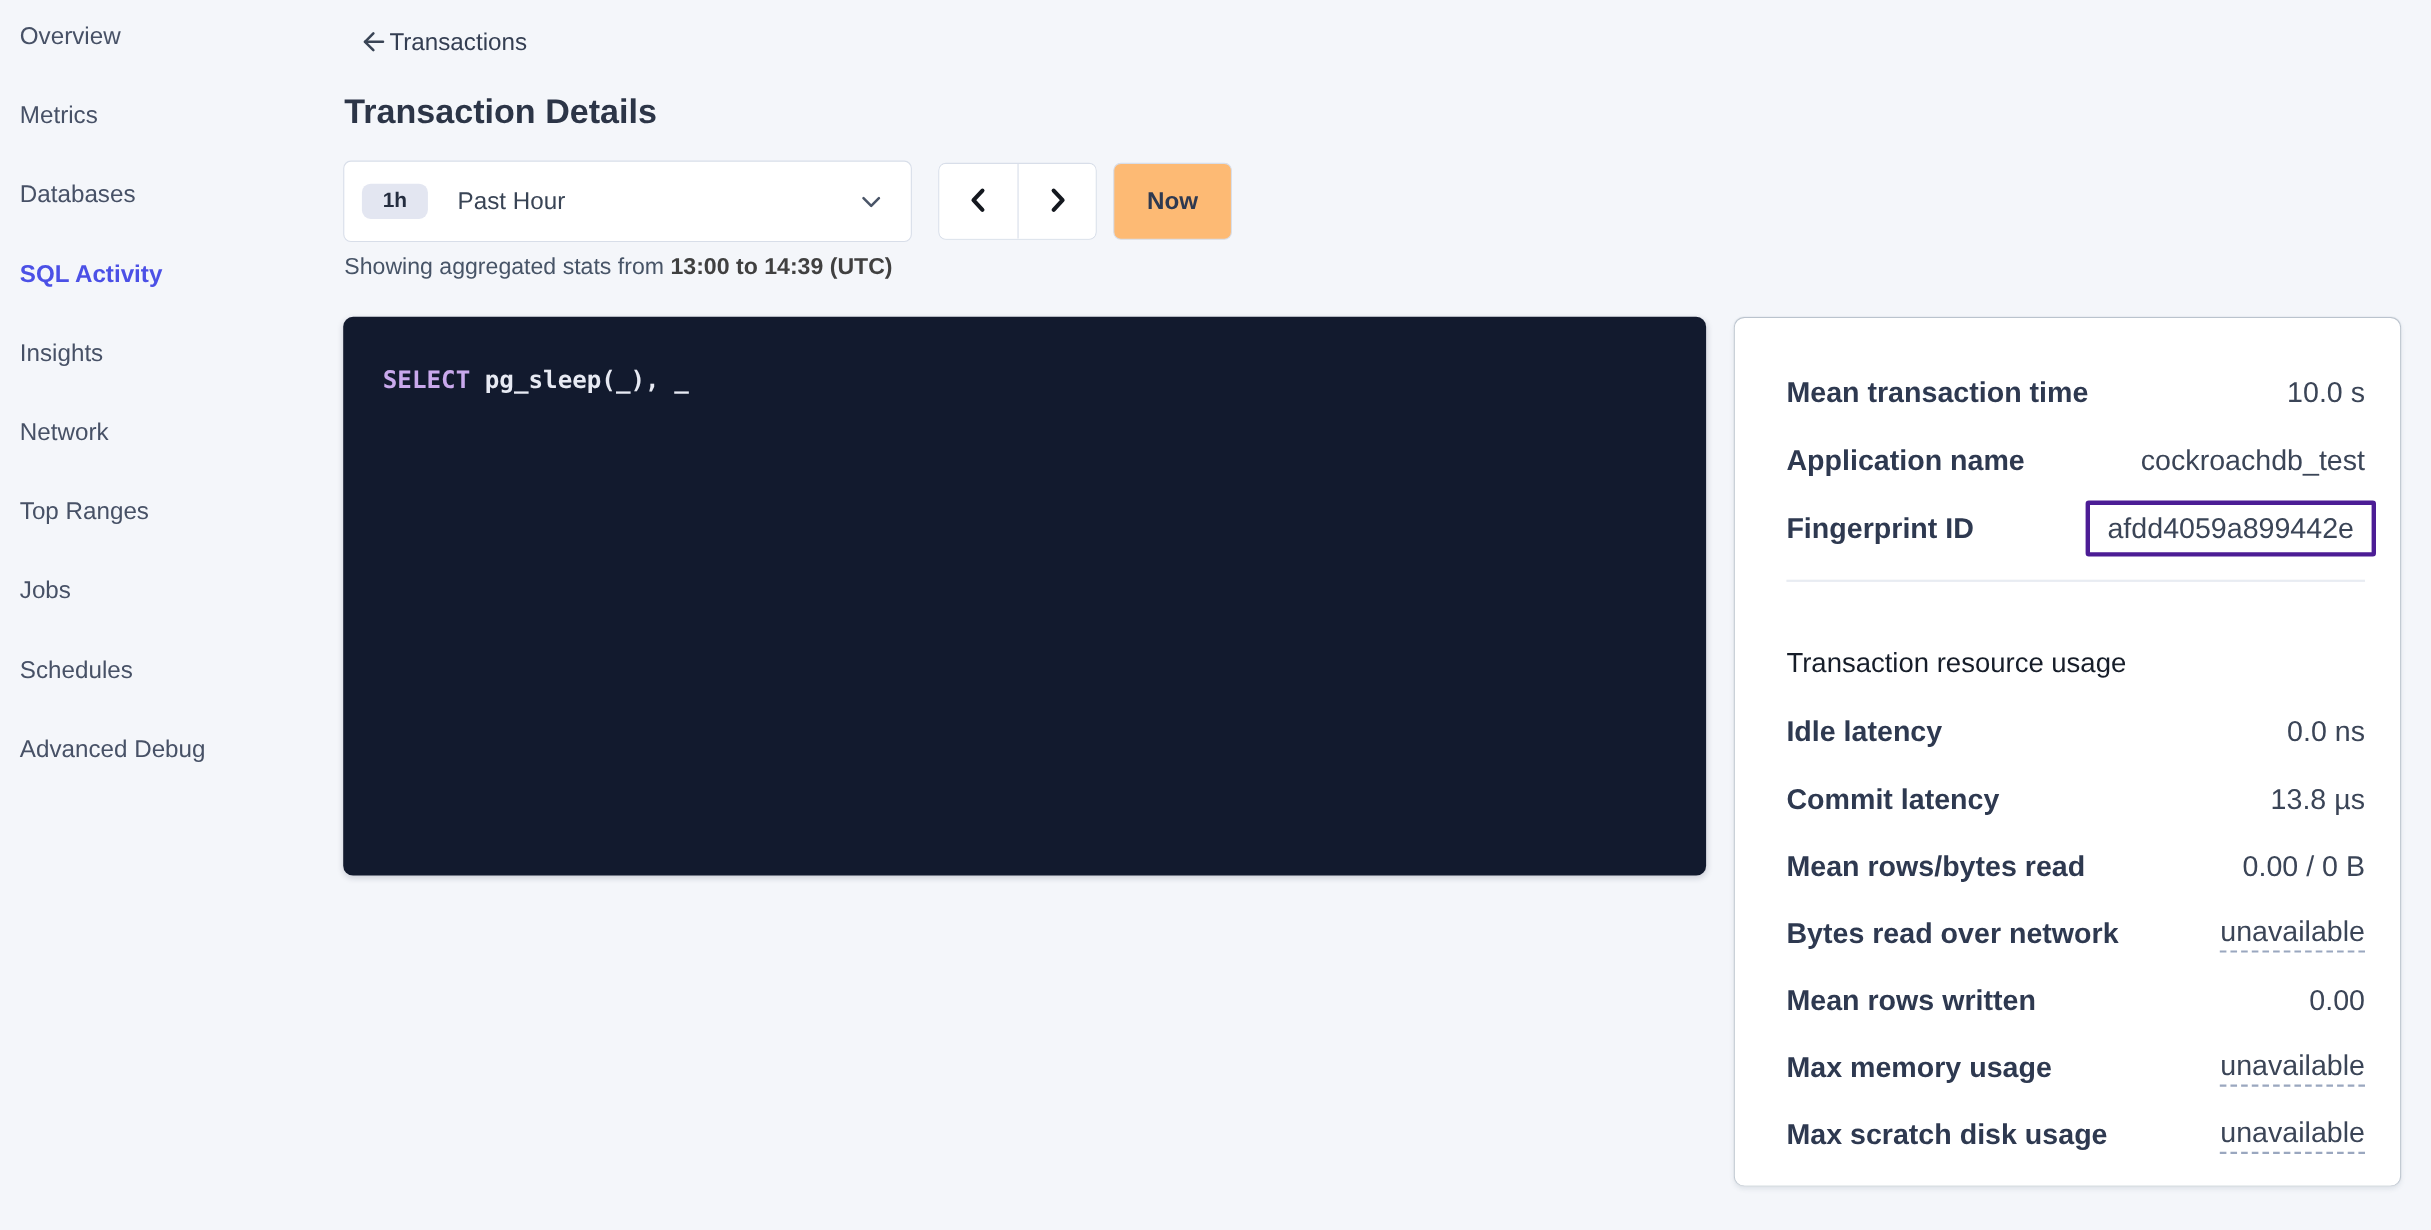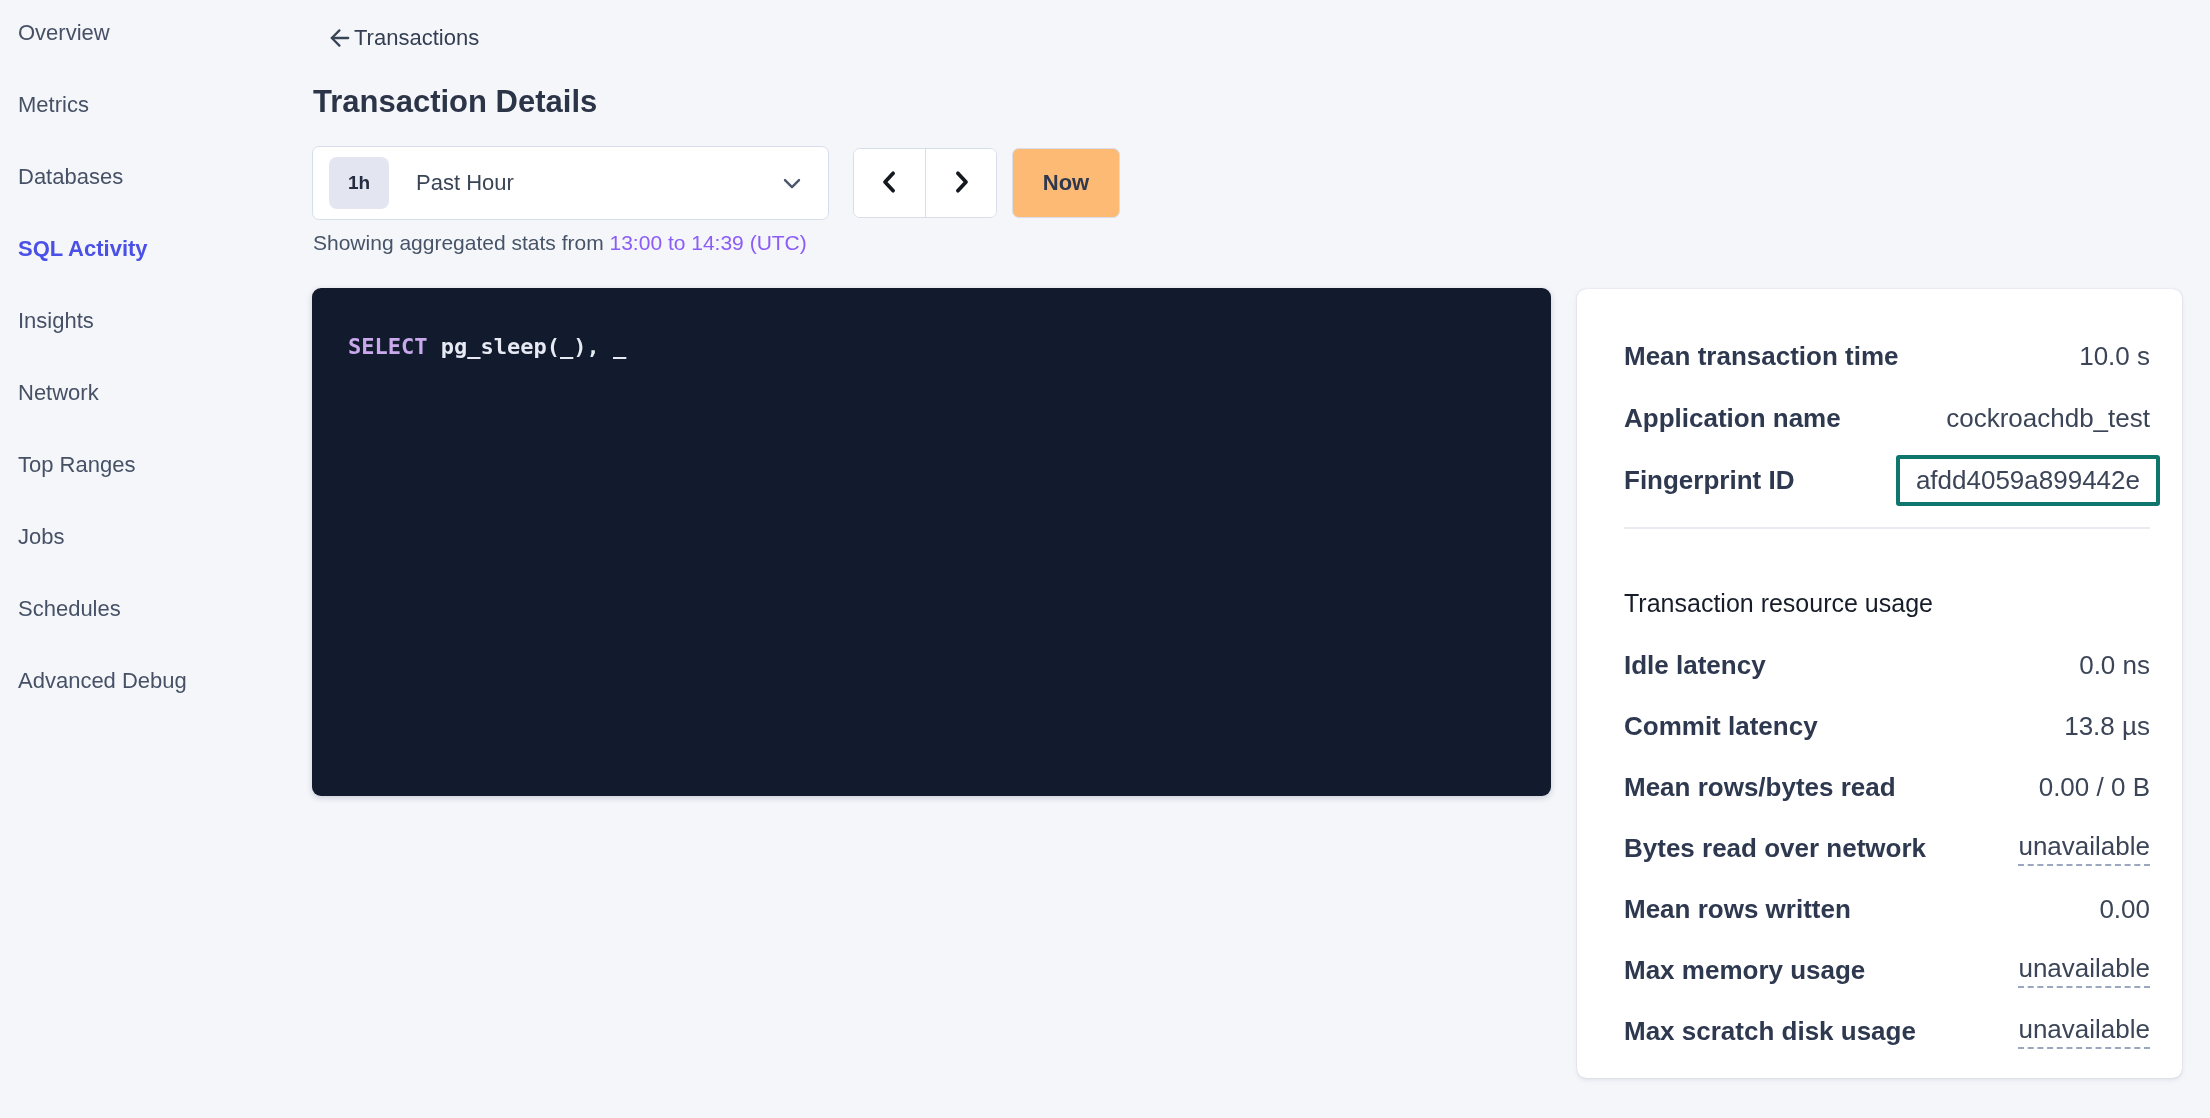--- a/index.html
+++ b/index.html
@@ -35,21 +35,21 @@
 
   
   .controls { position:absolute; left:312px; top:146px; display:flex; align-items:center; }
   .range-select {
     width:517px; height:74px; background:#fff;
     border:1px solid #d8dee9; border-radius:7px;
     display:flex; align-items:center; padding:0 22px 0 16px; cursor:pointer;
   }
   .range-badge {
     background:#e3e6f1; border-radius:8px;
-    min-width:60px; height:52px; display:flex; align-items:center; justify-content:center;
+    min-width:60px; height:32px; display:flex; align-items:center; justify-content:center;
     font-size:19px; font-weight:700; color:#242d3f;
   }
   .range-label { margin-left:27px; font-size:22px; color:#394455; }
   .range-caret { margin-left:auto; display:flex; }
 
   .step-group {
     margin-left:24px; height:70px; display:flex;
     background:#fff; border:1px solid #d8dee9; border-radius:7px; overflow:hidden;
   }
   .step-btn {
@@ -58,21 +58,21 @@
   }
   .step-btn + .step-btn { border-left:1px solid #d8dee9; }
   .now-btn {
     margin-left:15px; width:108px; height:70px;
     background:#fdba74; border:1px solid #d8dee9; border-radius:7px;
     font-size:22px; font-weight:600; color:#2e3950; cursor:pointer;
     font-family:"Liberation Sans", sans-serif;
   }
 
   .caption { position:absolute; left:313px; top:231px; font-size:21px; color:#475467; }
-  .caption b { color:#8b5cf6; font-weight:400;margin-top:29px; }
+  .caption b { color:#404040; font-weight:700;margin-top:29px; }
 
   
   .code-block {
     position:absolute; left:312px; top:288px; width:1239px; height:508px;
     background:#121a2e; border-radius:9px;
     padding:44px 36px;
     box-shadow:0 2px 6px rgba(20,30,60,.18);
   }
   .code-line {
     font-family:"DejaVu Sans Mono","Liberation Mono",monospace;
@@ -88,21 +88,21 @@
     box-shadow:0 0 1px rgba(67,90,111,.35), 0 2px 5px rgba(67,90,111,.12);
     padding:36px 32px 0 47px;
   }
   .kv-row {
     display:flex; justify-content:space-between; align-items:center;
     height:62px; font-size:26px;
   }
   .kv-row .k { font-weight:600; color:#2e3950; }
   .kv-row .v { color:#3b4557; text-align:right; }
   .fp-box {
-    display:inline-block; border:4px solid #0f766e; border-radius:3px;
+    display:inline-block; border:4px solid #4c1d95; border-radius:3px;
     padding:6px 16px; margin-right:-10px; color:#3b4557;
   }
   .card hr {
     border:none; border-top:2px solid #e8ecf2; margin-top:16px;
   }
   .section-title {
     margin-top:58px; font-size:25px; font-weight:400; color:#161d29; line-height:32px;
   }
   .resource-rows { margin-top:16px; }
   .resource-rows .kv-row { height:61px; }

